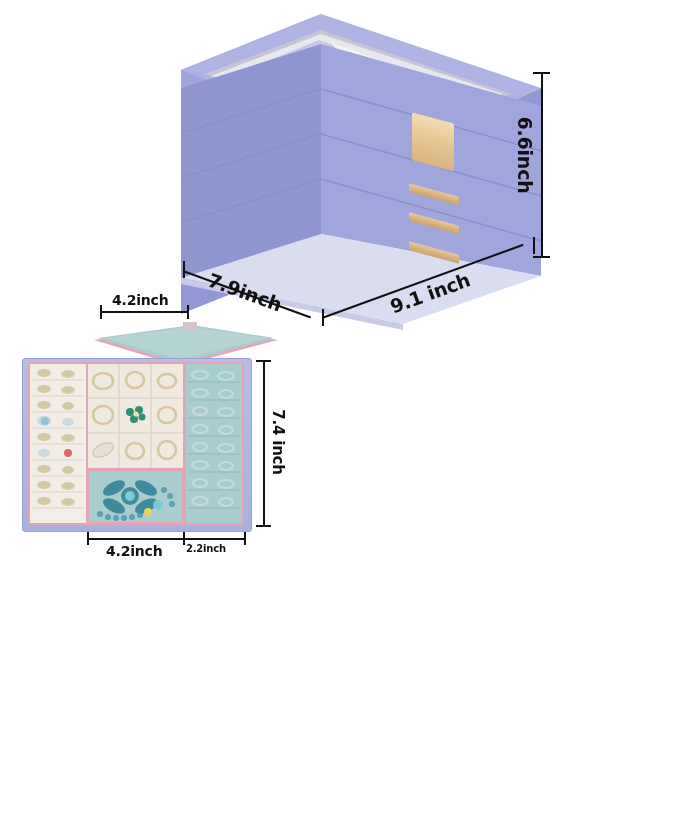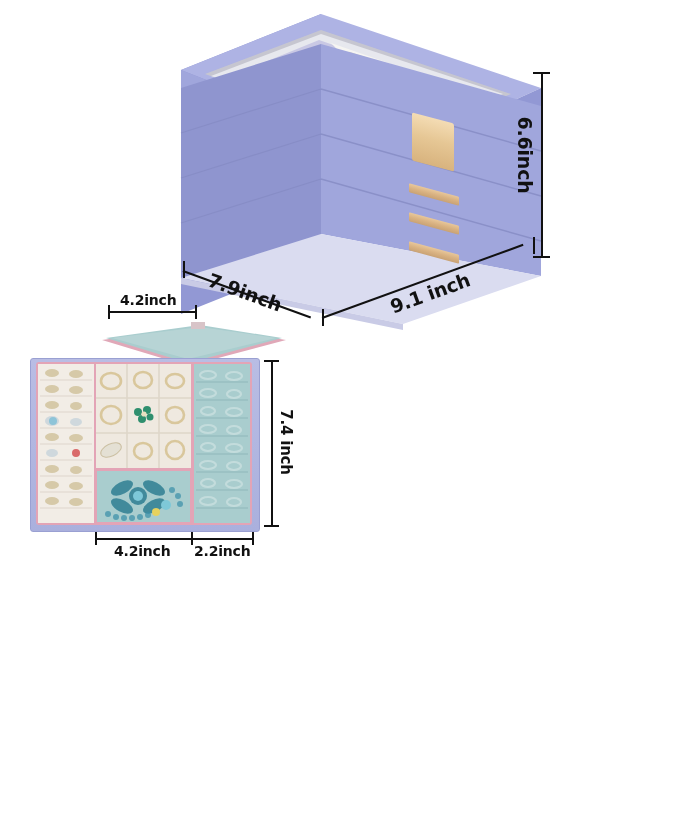--- a/index.html
+++ b/index.html
@@ -108,21 +108,21 @@
   <div class="line vline" style="left:183px;top:261px;height:17px;"></div>
   <div class="dim-label" style="left:245px;top:292px;font-size:19px;transform:translate(-50%,-50%) rotate(20deg);">7.9inch</div>
 
   <div class="line" style="left:322px;top:317px;width:214px;height:1.6px;
               transform-origin:left center;transform:rotate(-20deg);"></div>
   <div class="line vline" style="left:322px;top:309px;height:17px;"></div>
   <div class="line vline" style="left:533px;top:237px;height:17px;"></div>
   <div class="dim-label" style="left:430px;top:293px;font-size:19px;transform:translate(-50%,-50%) rotate(-20deg);">9.1 inch</div>
 </div>
 
-<div class="panel" id="ring-tray" style="left:8px;top:290;width:320px;height:270px;">
+<div class="panel" id="ring-tray" style="left:0;top:290;width:320px;height:270px;">
 
   <div class="line hline" style="left:100px;top:311px;width:88px;"></div>
   <div class="line vline" style="left:100px;top:305px;height:14px;"></div>
   <div class="line vline" style="left:187px;top:305px;height:14px;"></div>
   <div class="dim-label" style="left:112px;top:292px;font-size:14px;">4.2inch</div>
 
   <svg width="200" height="70" style="position:absolute;left:88px;top:322px;overflow:visible;">
     <polygon points="6,18 104,4 190,18 92,44" fill="#e0a8b8"></polygon>
     <polygon points="10,16 104,3 186,16 92,41" fill="#a9cdce"></polygon>
     <polygon points="16,16 104,5 180,16 92,37" fill="#b7d4d5"></polygon>
@@ -266,21 +266,21 @@
   <div class="line hline" style="left:256px;top:525px;width:15px;"></div>
   <div class="dim-label vert" style="left:278px;top:442px;font-size:15px;transform:translate(-50%,-50%) rotate(90deg);">7.4 inch</div>
 
   <div class="line hline" style="left:87px;top:538px;width:97px;"></div>
   <div class="line vline" style="left:87px;top:532px;height:13px;"></div>
   <div class="line vline" style="left:183px;top:532px;height:13px;"></div>
   <div class="dim-label" style="left:106px;top:543px;font-size:14px;">4.2inch</div>
 
   <div class="line hline" style="left:183px;top:538px;width:62px;"></div>
   <div class="line vline" style="left:244px;top:532px;height:13px;"></div>
-  <div class="dim-label" style="left:186px;top:543px;font-size:14px;">2.2inch</div>
+  <div class="dim-label" style="left:186px;top:543px;font-size:10px;">2.2inch</div>
 </div>
 
 <div class="panel" id="grid-tray" style="left:400px;top:330px;width:279px;height:230px;">
 
   
   
   
   
   
 

